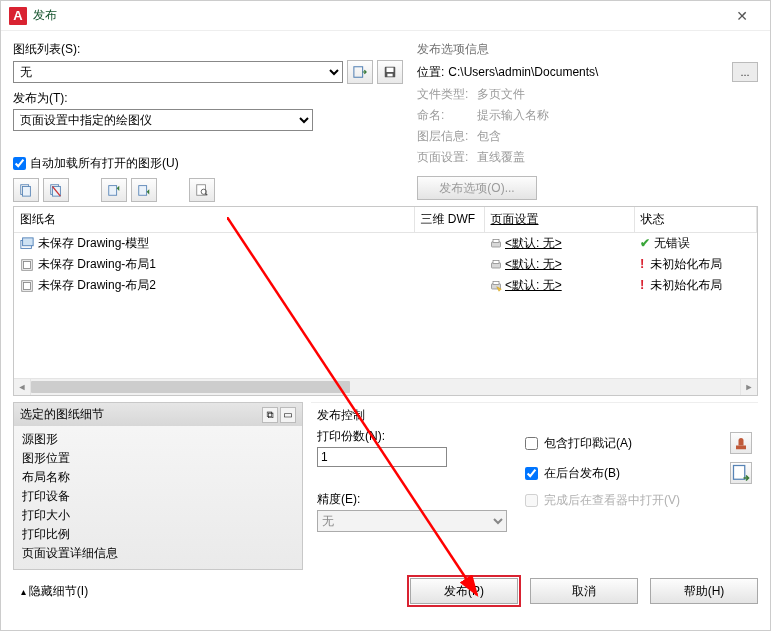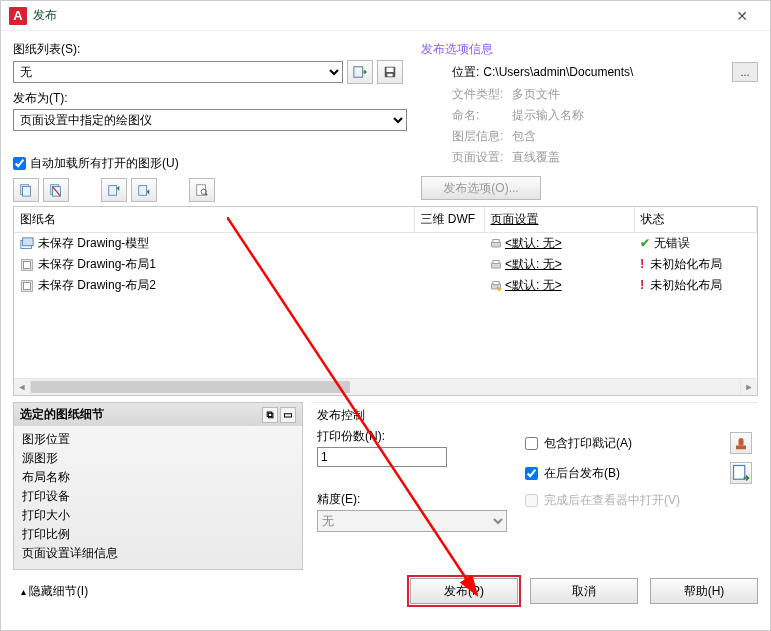--- a/index.html
+++ b/index.html
@@ -14,42 +14,42 @@
   .right-col { width: 370px; }
   .lbl { color: #000; margin-bottom: 2px; }
   .row { display: flex; align-items: center; gap: 4px; margin-bottom: 6px; }
   select.wide { width: 330px; height: 22px; border: 1px solid #888; background: #fff; padding: 1px 2px;}
   .iconbtn { width: 26px; height: 24px; border: 1px solid #bbb; background: linear-gradient(#fdfdfd,#e9e9e9); display: flex; align-items: center; justify-content: center; cursor: pointer; font-size: 13px; color:#333;}
   .iconbtn svg { width: 14px; height: 14px; }
   .checkbox-row { display: flex; align-items: center; gap: 4px; margin-top: 18px; }
   input[type=checkbox] { width: 13px; height: 13px; }
   .toolbar-row { display: flex; gap: 4px; margin-top: 6px; }
   .info-group { padding-left: 4px; }
-  .info-group .lbl-head { color: #8b5cf6; margin-bottom: 4px; }
-  .info-row { display: flex; align-items: center; margin-bottom: 4px; color: #9b9b9b; margin-left: 31px; }
+  .info-group .lbl-head { color: #737373; margin-bottom: 4px; }
+  .info-row { display: flex; align-items: center; margin-bottom: 4px; color: #9b9b9b; }
   .info-row .k { width: 60px; }
   .info-row .v { flex: 1; color:#9b9b9b; }
   .ellipsis-btn { width: 26px; height: 20px; border: 1px solid #bbb; background: #ececec; text-align: center; line-height: 16px; cursor: pointer; font-size:11px; color:#333;}
   .publish-opt-btn { width: 120px; height: 24px; margin-top: 6px; border: 1px solid #bbb; background: linear-gradient(#fdfdfd,#e4e4e4); color: #9b9b9b; cursor: pointer;}
   .grid-wrap { margin: 4px 12px 0 12px; border: 1px solid #c8c8c8; height: 190px; display: flex; flex-direction: column; background:#fff;}
   .grid { flex:1; overflow:auto; position:relative;}
   .grid table { width: 100%; border-collapse: collapse; table-layout: fixed; }
   .grid th { text-align: left; border-right: 1px solid #e4e4e4; border-bottom: 1px solid #e4e4e4; padding: 4px 6px; background: #fff; font-weight: normal; color:#000;}
   .grid td { padding: 2px 6px; white-space: nowrap; overflow: hidden; text-overflow: ellipsis; }
   .grid td.col-3d { text-align:center; }
   .col-name { width: 400px; }
   .col-3d { width: 70px; }
   .col-page { width: 150px; text-decoration: underline; }
   .col-status { }
   .status-ok::before { content: "✔"; color: #3aa63a; margin-right: 4px; font-weight:bold;}
   .status-err::before { content: "!"; color: #d92231; margin-right: 6px; font-weight: bold; font-size:13px;}
   .row-icon { display:inline-block; width:14px; height:14px; vertical-align:middle; margin-right:4px;}
   .below { display: flex; padding: 6px 12px 0 12px; gap: 8px; }
   .detail-panel { width: 290px; background: linear-gradient(#f7f7f7,#eaeaea); border: 1px solid #c8c8c8; }
-  .detail-head { background: linear-gradient(#e6e6e6,#d7d7d7); padding: 3px 6px; font-weight: bold; display: flex; justify-content: space-between; align-items: center; }
+  .detail-head { background: linear-gradient(#e6e6e6,#d7d7d7); padding: 3px 6px; font-weight: normal; display: flex; justify-content: space-between; align-items: center; }
   .detail-head .icons { display:flex; gap:2px; }
   .detail-head .hicon { width:16px; height:16px; border:1px solid #bbb; background:#f4f4f4; display:flex; align-items:center; justify-content:center; font-size:10px; cursor:pointer;}
   .detail-list { padding: 4px 8px 6px 8px; }
   .detail-list div { padding: 1px 0; cursor:pointer;}
   .pub-ctrl { flex: 1; border-top: 1px solid #eee; padding: 4px 6px 0 6px;}
   .pub-ctrl .head { margin-bottom: 4px; }
   .pub-row { display: flex; align-items: flex-start; gap: 18px; }
   .pc-left { width: 190px; }
   .num-input { width: 130px; height: 20px; border:1px solid #888; padding:0 3px; margin-top:2px;}
   .prec-select { width: 190px; height: 22px; border:1px solid #888; background:#efefef; color:#555; margin-top:2px;}
@@ -100,21 +100,21 @@
           <svg viewBox="0 0 16 16">
               <rect x="2" y="2" width="12" height="12" fill="#555" rx="1"></rect>
               <rect x="4" y="3" width="8" height="5" fill="#fff"></rect>
               <rect x="5" y="10" width="6" height="3" fill="#fff"></rect>
             </svg>
         </button>
       </div>
 
       <div class="lbl">发布为(T):</div>
       <div class="row">
-        <select class="wide" style="width:394px">
+        <select class="wide" style="width:300px">
           <option>页面设置中指定的绘图仪</option>
         </select>
       </div>
 
       <div class="checkbox-row">
         <input type="checkbox" checked="" style="">
         <span>自动加载所有打开的图形(U)</span>
       </div>
 
       <div class="toolbar-row">
@@ -248,22 +248,22 @@
   <div class="below">
     <div class="detail-panel">
       <div class="detail-head">
         <span>选定的图纸细节</span>
         <span class="icons">
           <span class="hicon">⧉</span>
           <span class="hicon">▭</span>
         </span>
       </div>
       <div class="detail-list" id="detail-list">
+          <div>源图形</div>
           <div>图形位置</div>
-          <div>源图形</div>
           <div>布局名称</div>
           <div>打印设备</div>
           <div>打印大小</div>
           <div>打印比例</div>
           <div>页面设置详细信息</div>
         </div>
     </div>
 
     <div class="pub-ctrl">
       <div class="head">发布控制</div>

